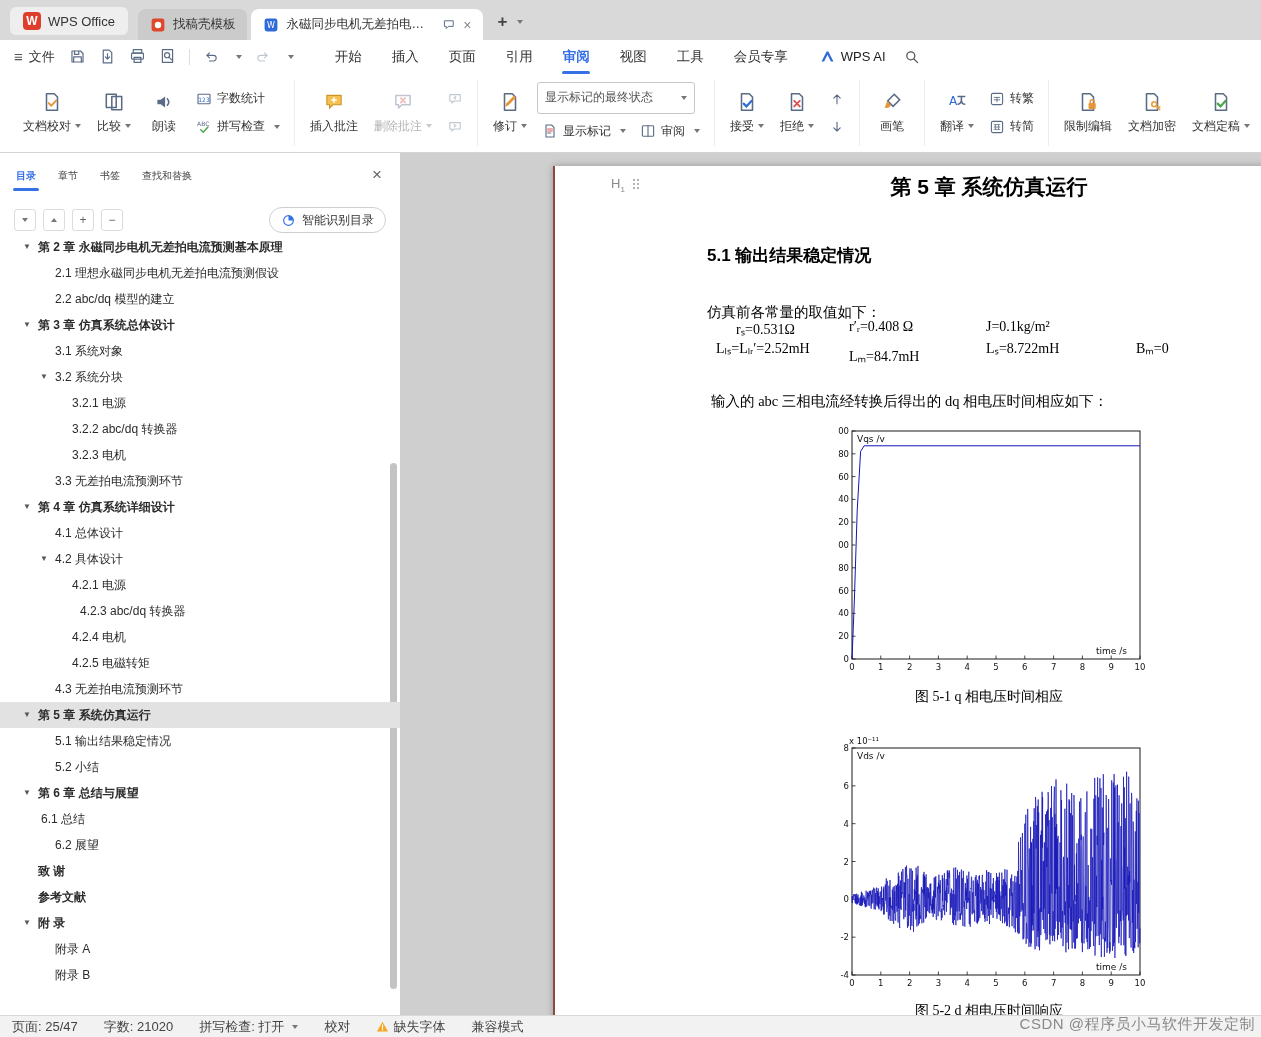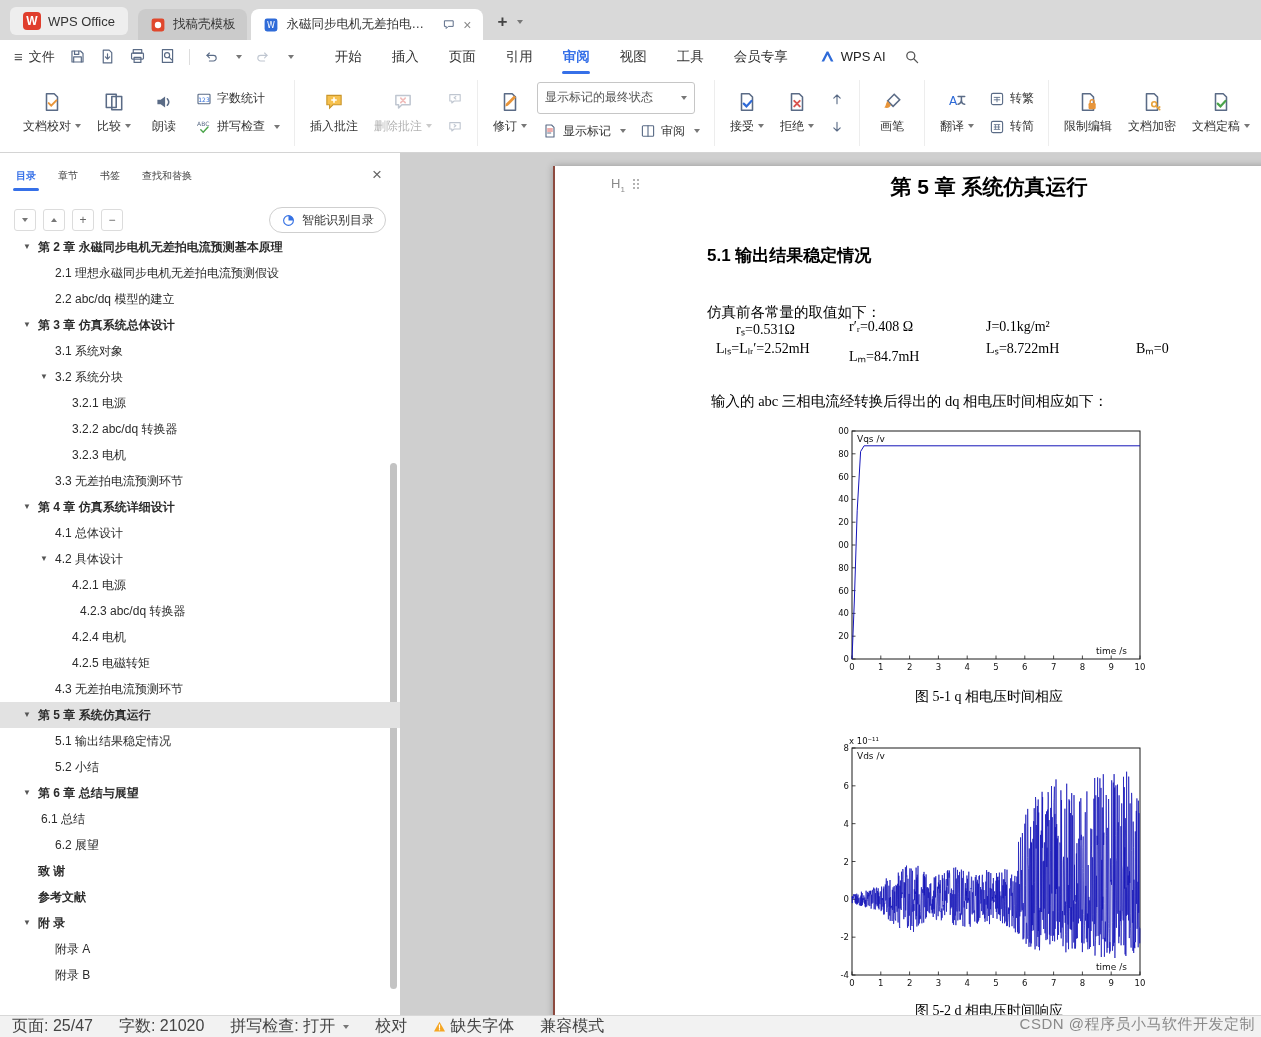--- a/index.html
+++ b/index.html
@@ -76,21 +76,21 @@
 .dots{display:grid;grid-template-columns:4px 4px;grid-auto-rows:4px}
 .dots i{width:2.5px;height:2.5px;border-radius:50%;background:#9a9a9a}
 .chapter-title{position:absolute;top:7px;left:0;width:868px;text-align:center;font-family:"Liberation Sans",sans-serif;font-weight:bold;font-size:21px;color:#000}
 .section-title{position:absolute;left:152px;top:78px;font-family:"Liberation Sans",sans-serif;font-weight:bold;font-size:17px;color:#000}
 .para{position:absolute;font-size:14.5px;color:#000}
 .param{position:absolute;font-size:14px;color:#000}
 .fig{position:absolute}
 .caption{position:absolute;left:0;width:868px;text-align:center;font-size:14px;color:#000}
 
 
-.statusbar{height:22px;background:#f2f2f2;border-top:1px solid #d8d8d8;display:flex;align-items:center;gap:26px;padding:0 12px;font-size:16px;color:#444;flex:none}
+.statusbar{height:22px;background:#f2f2f2;border-top:1px solid #d8d8d8;display:flex;align-items:center;gap:26px;padding:0 12px;font-size:13px;color:#444;flex:none}
 .sb-item{display:flex;align-items:center;gap:4px}
 .watermark{position:absolute;right:6px;bottom:3px;font-size:15px;color:rgba(110,110,110,.8);font-family:"Liberation Sans",sans-serif;z-index:10;letter-spacing:.5px}
 svg{display:block}
 </style>
 </head>
 <body>
 
 <div class="app">
 
   <div class="titlebar">

